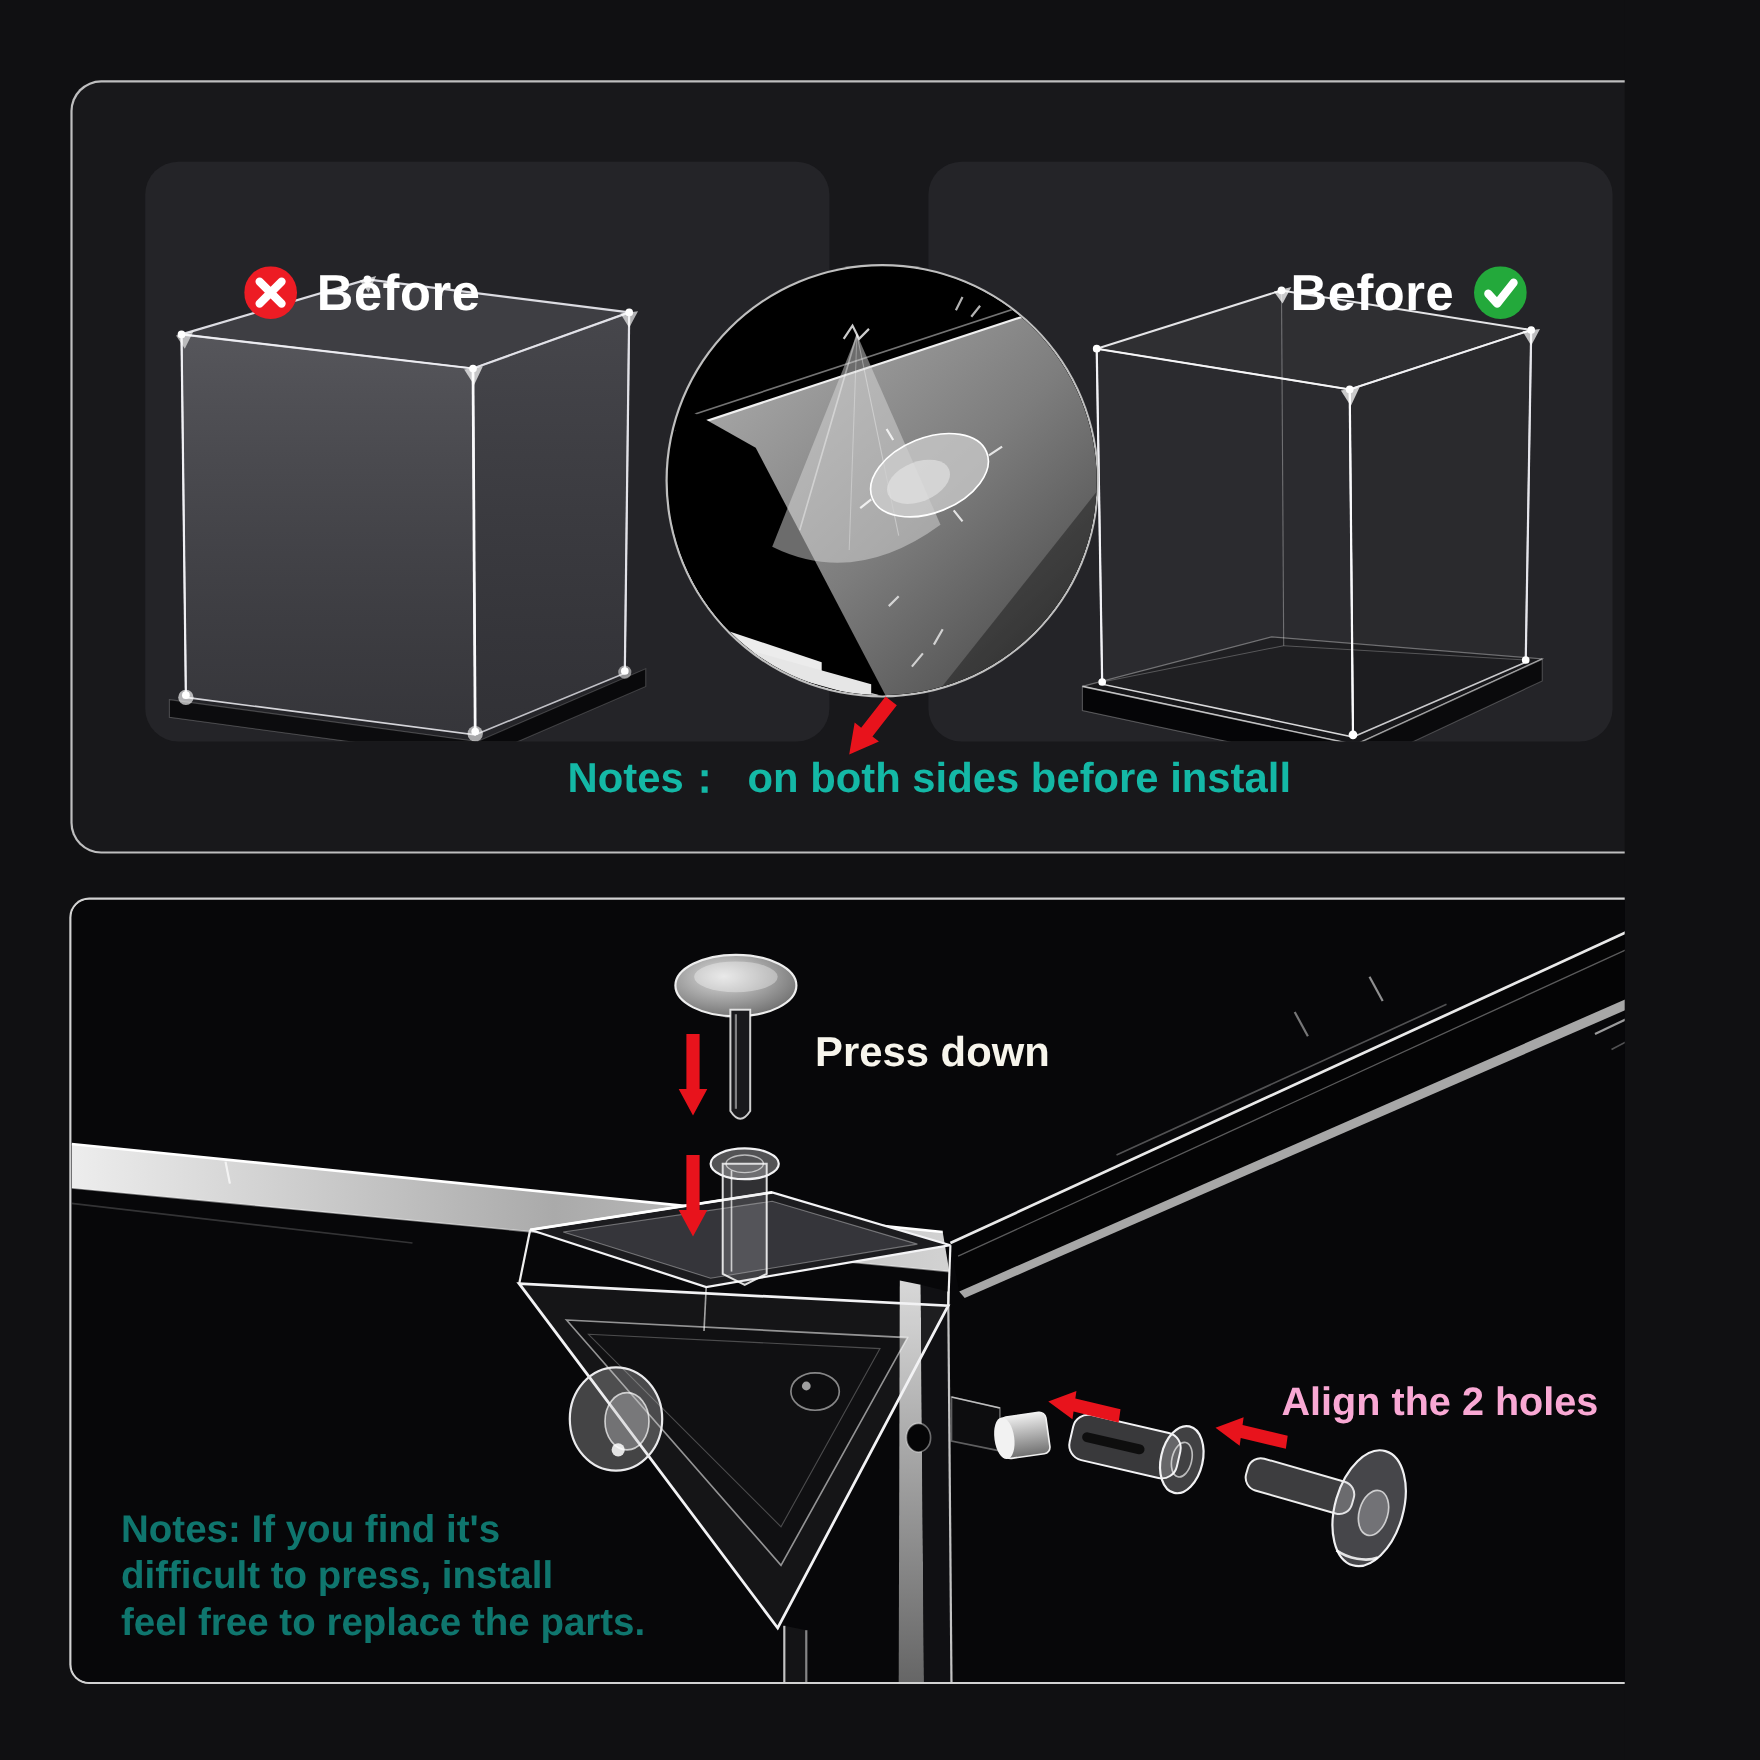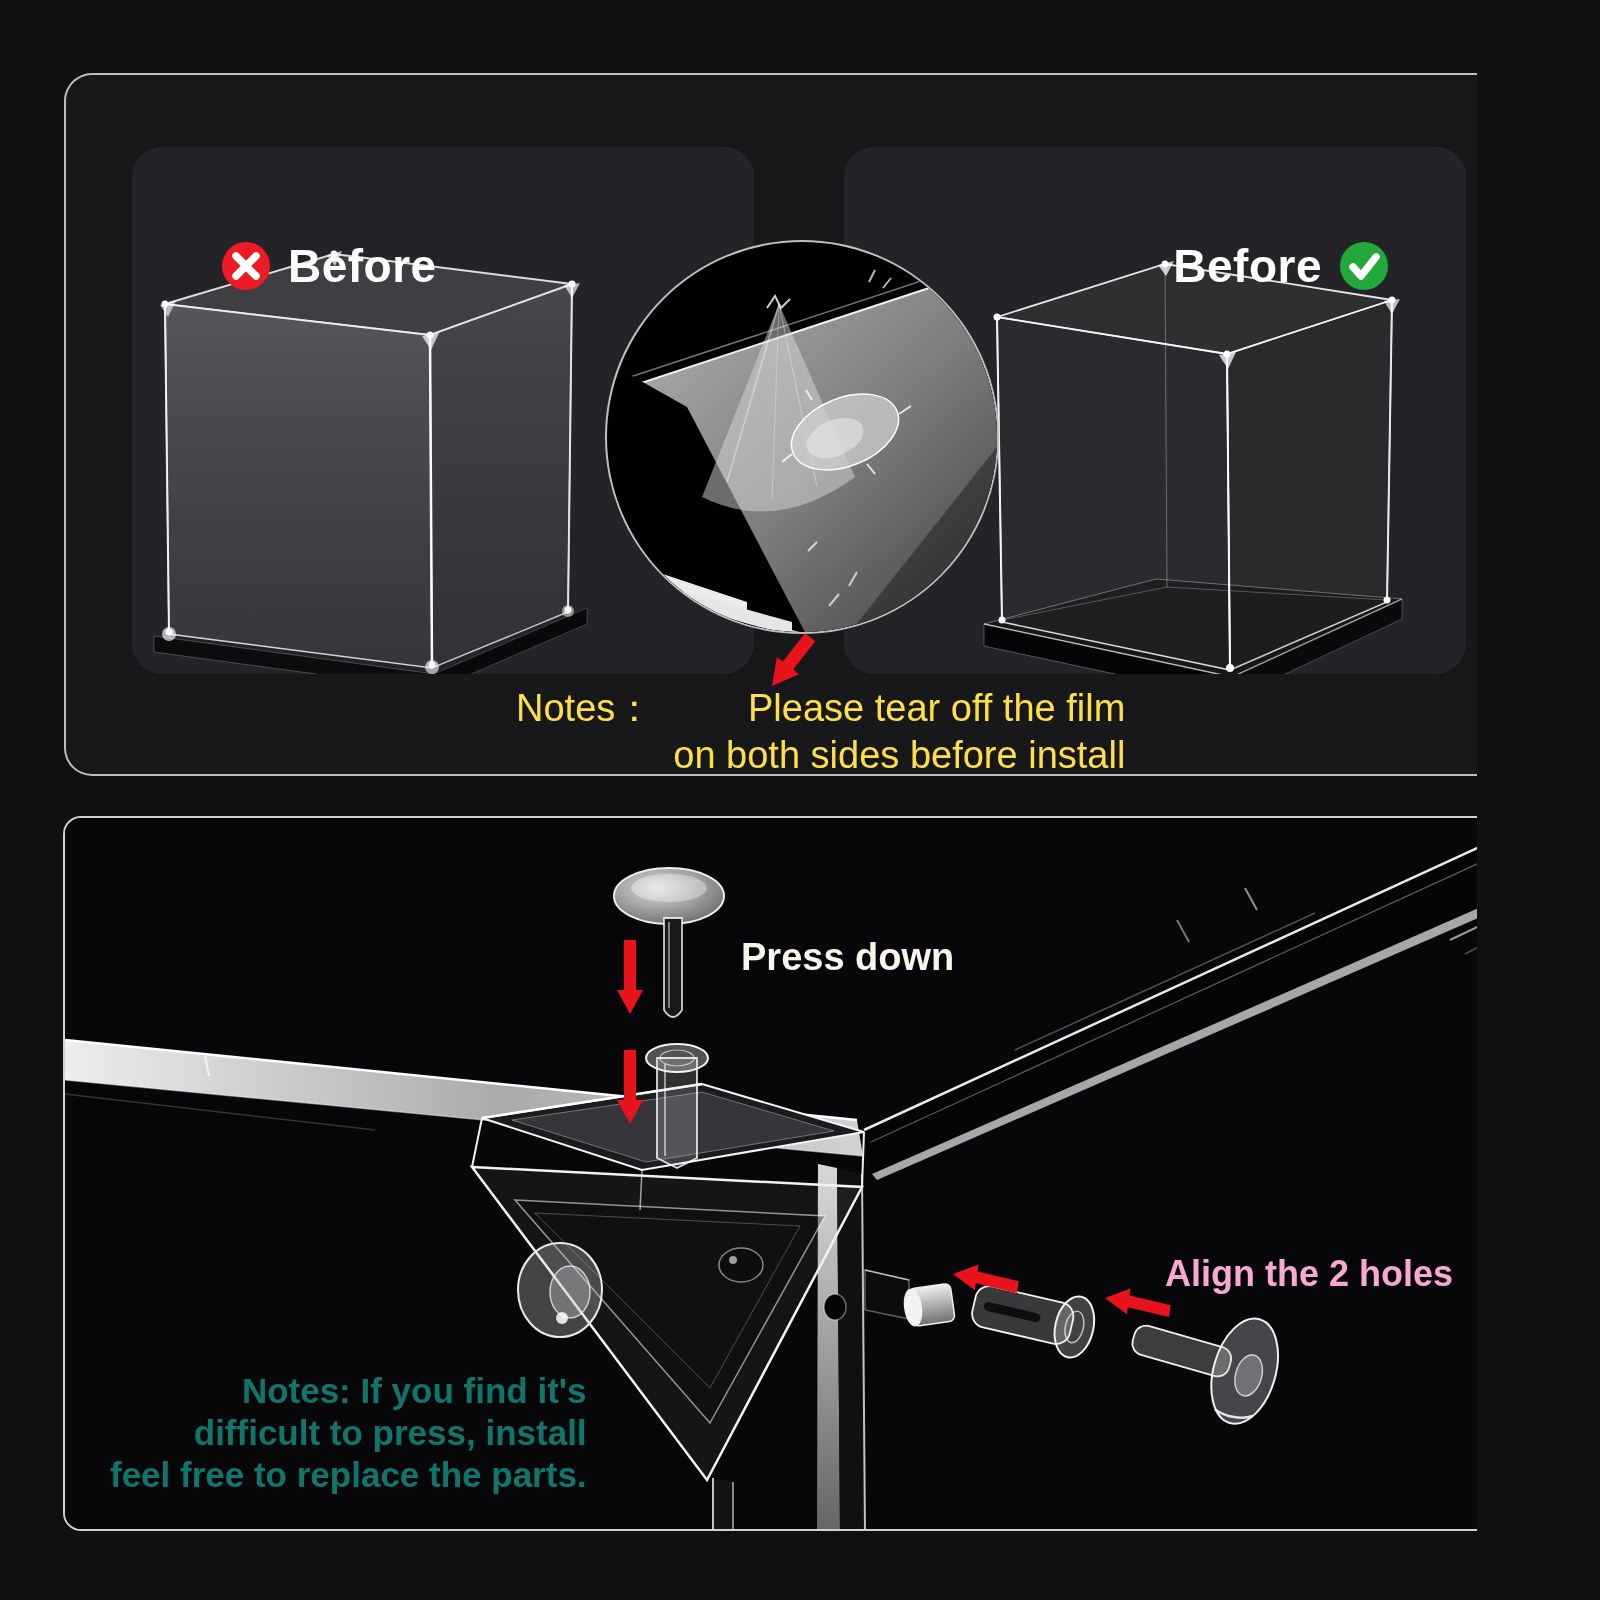--- a/index.html
+++ b/index.html
@@ -1,19 +1,19 @@
 <!DOCTYPE html>
 <html><head>
 <meta charset="utf-8">
 <style>
   html,body{margin:0;padding:0;background:#101012;}
   *{box-sizing:border-box;}
   .canvas{
     position:relative;width:1477px;height:1600px;background:#101012;
-    font-family:"Liberation Sans","DejaVu Sans",sans-serif;overflow:hidden;text-align:right;
+    font-family:"Liberation Sans","DejaVu Sans",sans-serif;overflow:hidden;
   }
   
   .top-section{
     position:absolute;left:64px;top:73px;width:1470px;height:703px;
     background:#18181b;border:2px solid rgba(255,255,255,0.72);border-radius:28px;
   }
   .card{
     position:absolute;top:72px;width:622px;height:527px;background:#242428;border-radius:30px;overflow:hidden;
   }
   .card-left{left:66px;}
@@ -24,21 +24,21 @@
   .state-label{color:#ffffff;font-size:46px;font-weight:bold;letter-spacing:0.5px;line-height:48px;}
   .badge-icon{width:48px;height:48px;display:block;}
   .cube-svg{position:absolute;left:0;top:0;width:622px;height:527px;}
   .inset-circle{
     position:absolute;left:539px;top:165px;width:394px;height:394px;border-radius:50%;
     background:#000;border:2px solid rgba(255,255,255,0.75);overflow:hidden;z-index:8;
   }
   .top-arrow{position:absolute;left:690px;top:545px;width:120px;height:90px;z-index:9;}
   .top-notes{
     position:absolute;left:450px;top:610px;display:flex;gap:20px;z-index:6;
-    color:#fde047;font-size:38px;font-weight:normal;line-height:47px;white-space:nowrap;
+    color:#14b8a6;font-size:38px;font-weight:bold;line-height:47px;white-space:nowrap;
   }
   
   .bottom-section{
     position:absolute;left:63px;top:816px;width:1473px;height:715px;
     background:#070709;border:2px solid rgba(255,255,255,0.82);border-radius:18px;overflow:hidden;
   }
   .bottom-svg{position:absolute;left:0;top:0;width:1473px;height:715px;}
   .press-down-text{
     position:absolute;left:676px;top:118px;color:#f7f5ec;font-size:38px;font-weight:bold;white-space:nowrap;z-index:5;
   }
@@ -192,21 +192,20 @@
 
     <svg class="top-arrow" viewBox="0 0 120 90">
       <g transform="translate(16,66) rotate(38)">
         <path d="M0 0 L-14 -26 L-6.5 -26 L-6.5 -62 L6.5 -62 L6.5 -26 L14 -26 Z" fill="#e8131c"></path>
       </g>
     </svg>
 
     <div class="top-notes">
       <span>Notes：</span>
       <div>
-        <div>Please tear off the film</div>
         <div>on both sides before install</div>
       </div>
     </div>
   </section>
 
   <section class="bottom-section">
     <svg class="bottom-svg" viewBox="0 0 1473 715">
       <defs>
         <linearGradient id="gRail" x1="0" y1="0" x2="1" y2="0">
           <stop offset="0" stop-color="#ededed"></stop>

